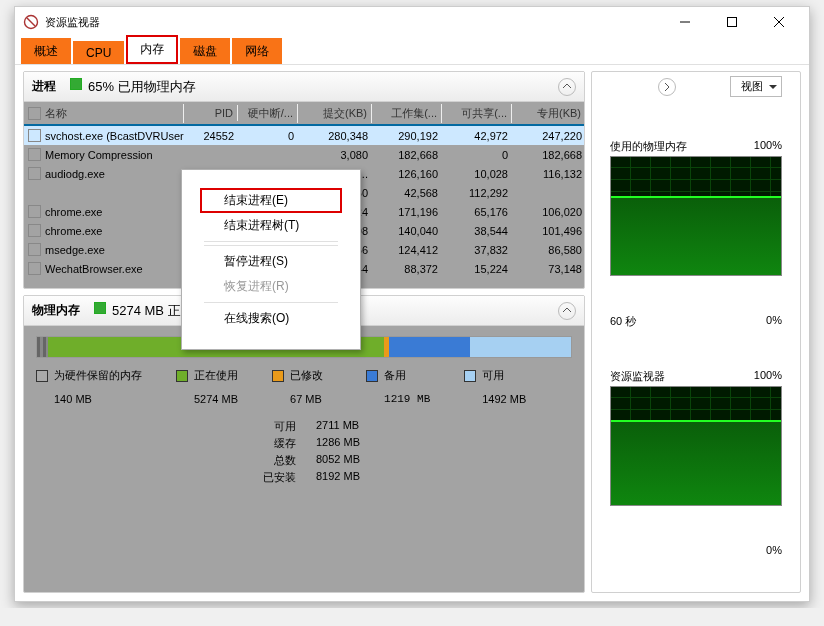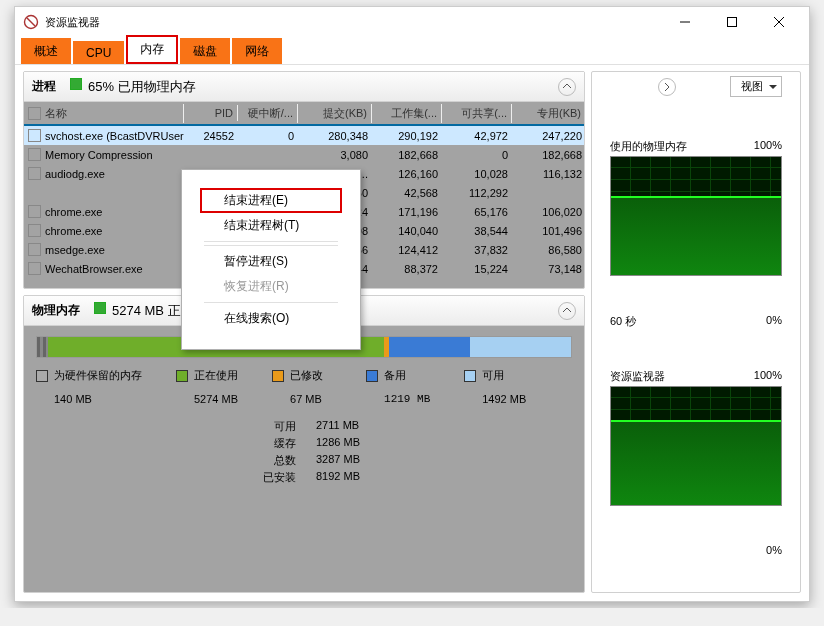--- a/index.html
+++ b/index.html
@@ -306,21 +306,21 @@
             <div class="srow">
                 <span class="slabel">可用</span>
                 <span>2711 MB</span>
               </div>
             <div class="srow">
                 <span class="slabel">缓存</span>
                 <span>1286 MB</span>
               </div>
             <div class="srow">
                 <span class="slabel">总数</span>
-                <span>3287 MB</span>
+                <span>8052 MB</span>
               </div>
             <div class="srow">
                 <span class="slabel">已安装</span>
                 <span>8192 MB</span>
               </div>
           </div>
         </div>
       </div>
     </div>
 

